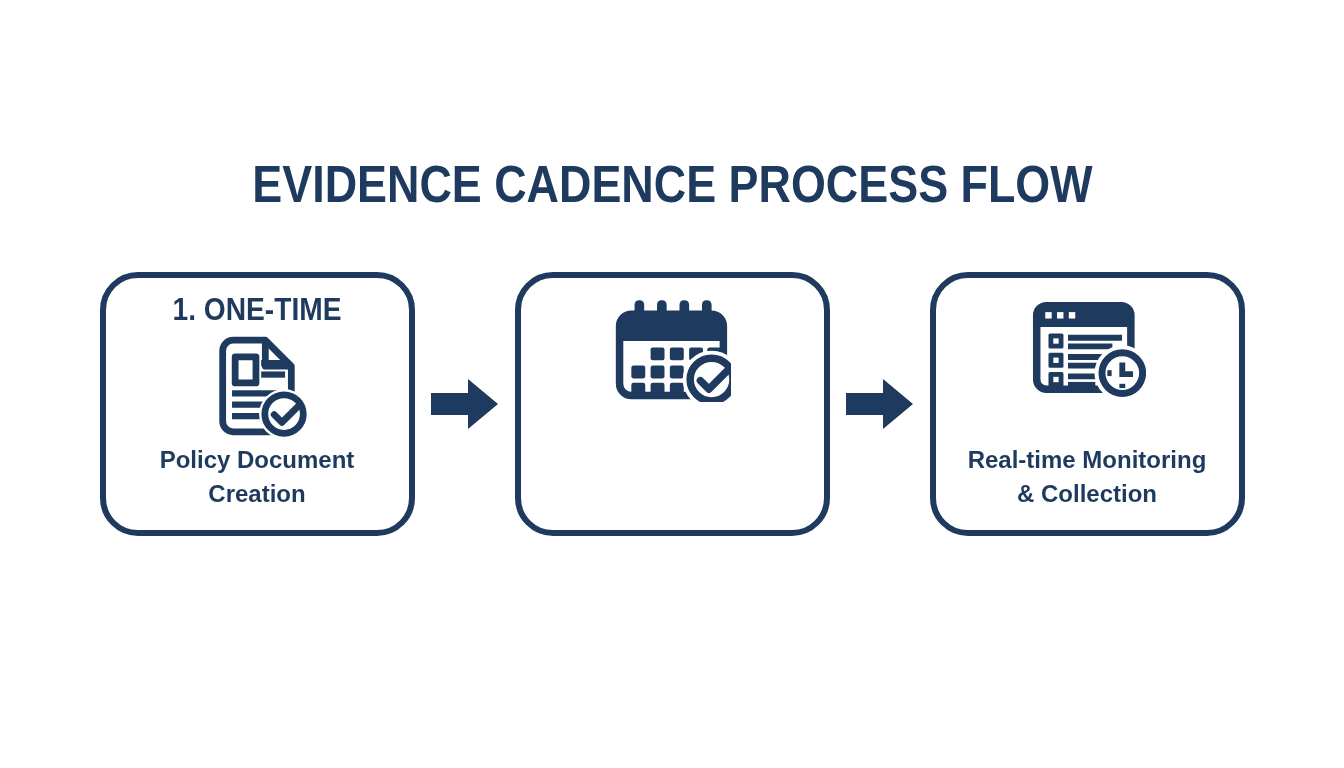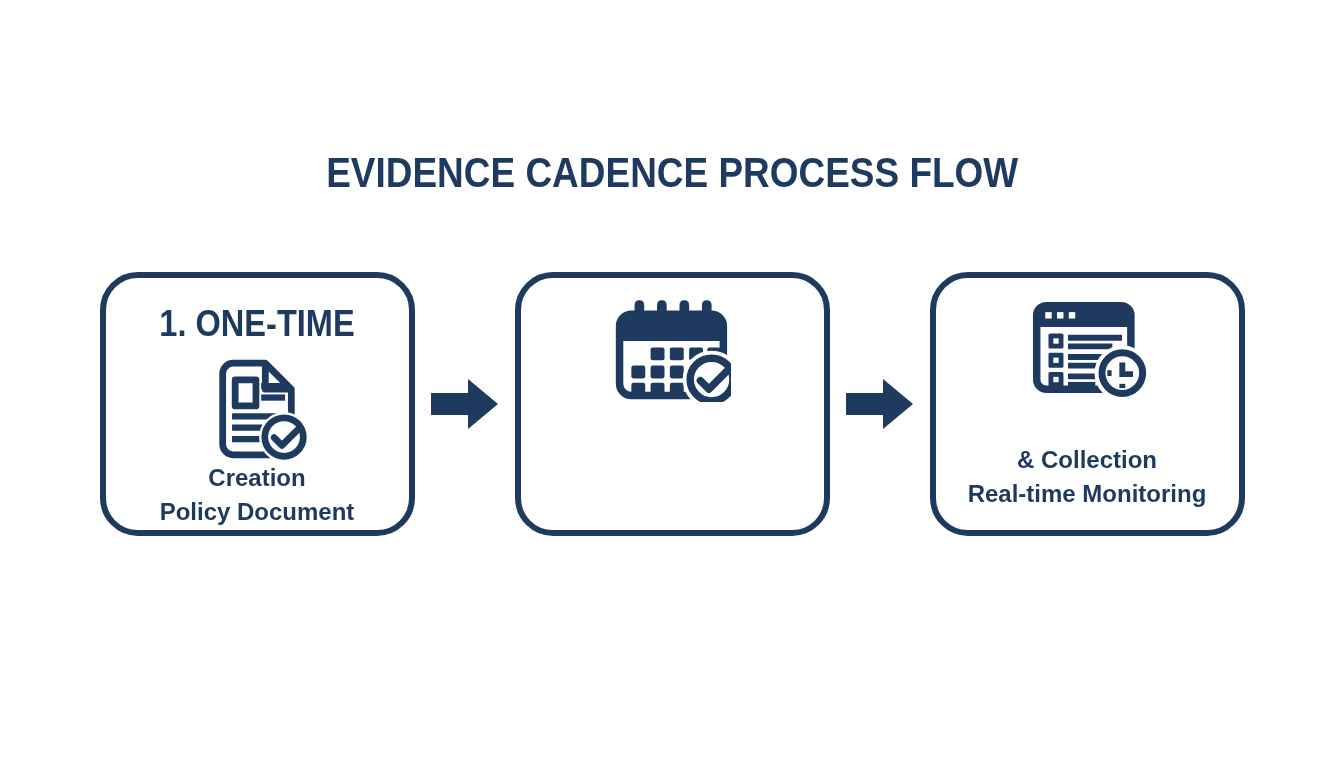--- a/index.html
+++ b/index.html
@@ -15,21 +15,21 @@
     overflow: hidden;
     font-family: "Liberation Sans", sans-serif;
     color: #1e3a5e;
   }
   .title {
     position: absolute;
     top: 121px;
     left: 0;
     width: 100%;
     text-align: center;
-    font-size: 42px;
+    font-size: 51px;
     font-weight: 700;
     letter-spacing: 0px;
     color: #1e3a5e;
   }
   .condensed {
     display: inline-block;
     transform: scaleX(0.88);
     transform-origin: center center;
     white-space: nowrap;
   }
@@ -49,22 +49,22 @@
     border: 6px solid #1e3a5e;
     border-radius: 38px;
     background: #ffffff;
     display: flex;
     flex-direction: column;
     align-items: center;
     justify-content: space-between;
     padding: 13px 8px 19px 8px;
   }
   .step-heading {
-    margin: 12px;
-    font-size: 37px;
+    margin: 0;
+    font-size: 32px;
     font-weight: 700;
     color: #1e3a5e;
     text-align: center;
   }
   .step-icon {
     height: 114px;
     display: flex;
     align-items: center;
     justify-content: center;
     color: #1e3a5e;
@@ -109,22 +109,22 @@
             <line x1="29" y1="57" x2="74" y2="57"></line>
             <line x1="29" y1="68" x2="74" y2="68"></line>
             <line x1="29" y1="79" x2="58" y2="79"></line>
           </g>
           <circle cx="76" cy="77" r="24" fill="#ffffff"></circle>
           <circle cx="76" cy="77" r="18.5" fill="#ffffff" stroke="currentColor" stroke-width="6.5"></circle>
           <path d="M66.5 77.5 l7.5 7.5 l15.5 -15.5" fill="none" stroke="currentColor" stroke-width="6.5" stroke-linecap="round" stroke-linejoin="round"></path>
         </svg>
       </div>
       <p class="step-label">
+        <span class="label-line">Policy Document</span>
         <span class="label-line">Creation</span>
-        <span class="label-line">Policy Document</span>
       </p>
     </section>
 
     <div class="arrow">
       <svg width="68" height="52" viewBox="0 0 68 52" aria-hidden="true">
         <polygon points="0,15 37,15 37,1 67,26 37,51 37,37 0,37" fill="currentColor"></polygon>
       </svg>
     </div>
 
     <section class="step">
@@ -199,19 +199,19 @@
           <circle cx="88" cy="73" r="26" fill="#ffffff"></circle>
           <circle cx="88" cy="73" r="19" fill="#ffffff" stroke="currentColor" stroke-width="6.5"></circle>
           <g stroke="currentColor" stroke-width="5.5" stroke-linecap="butt" fill="none">
             <path d="M88 63 V74 H98"></path>
             <line x1="74" y1="73" x2="78" y2="73"></line>
             <line x1="88" y1="83" x2="88" y2="87"></line>
           </g>
         </svg>
       </div>
       <p class="step-label">
+        <span class="label-line">Real-time Monitoring</span>
         <span class="label-line">&amp; Collection</span>
-        <span class="label-line">Real-time Monitoring</span>
       </p>
     </section>
 
   </div>
 </div>
 
 </body></html>

